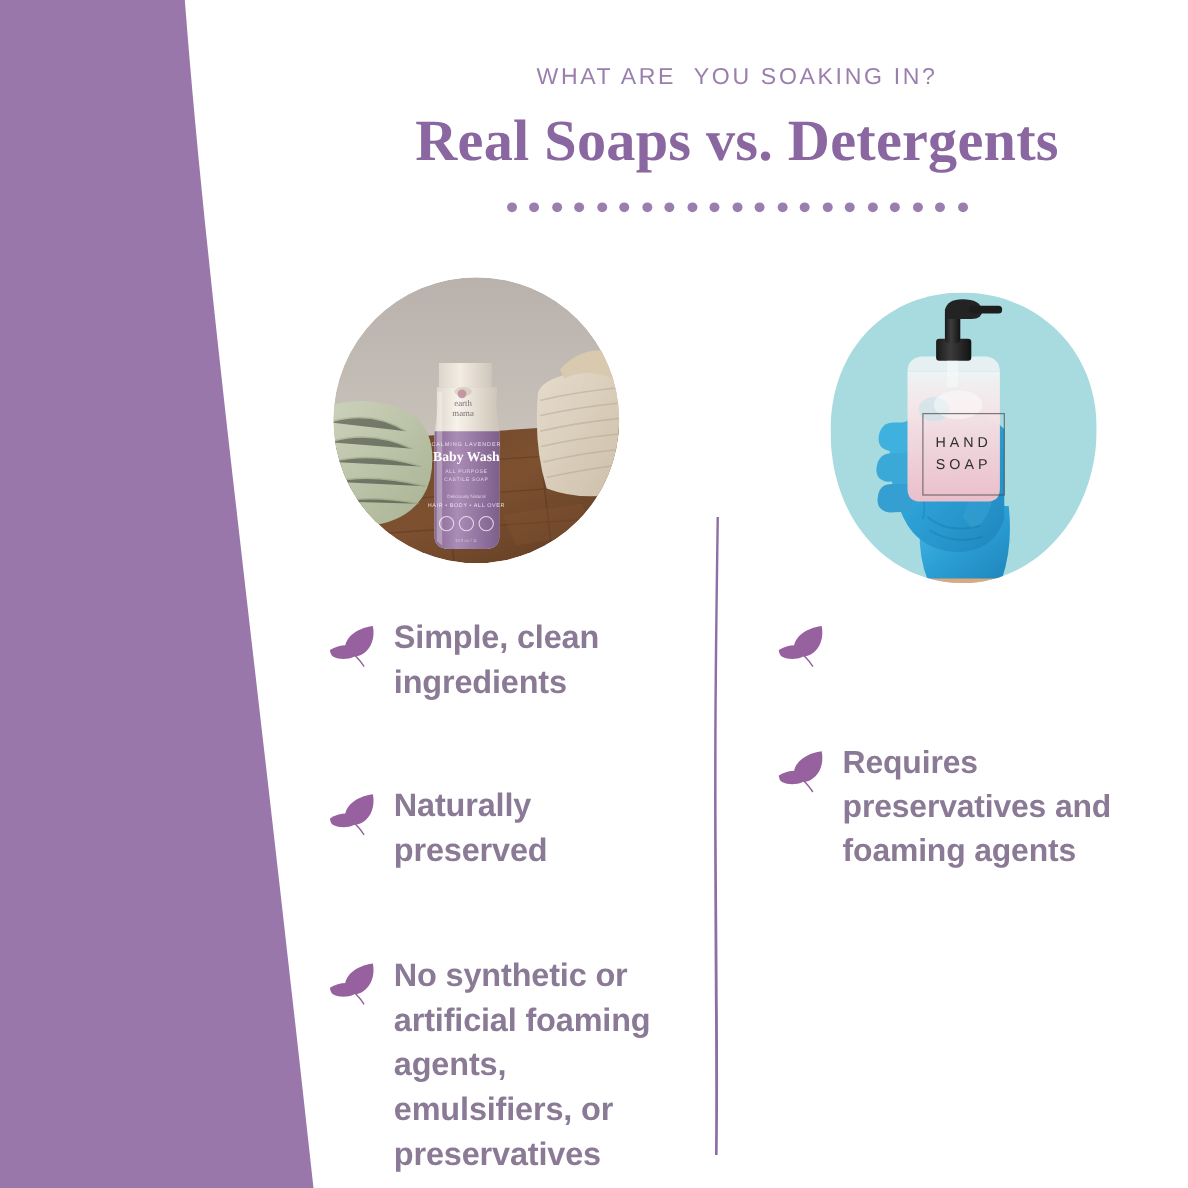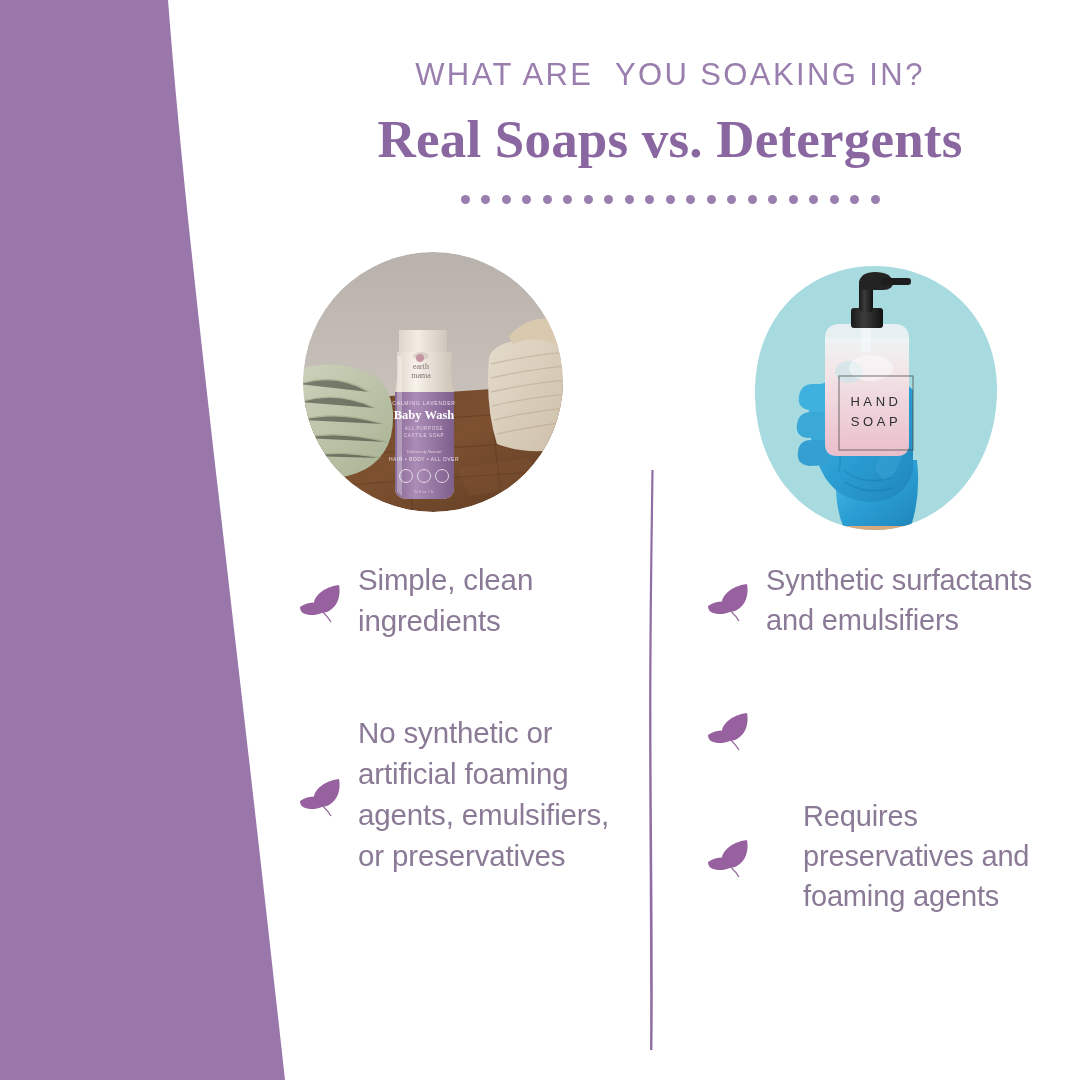--- a/index.html
+++ b/index.html
@@ -33,21 +33,21 @@
   
   .header {
     position: absolute;
     left: 300px;
     top: 58px;
     width: 740px;
     text-align: center;
   }
   .kicker {
     font-family: "Liberation Sans", sans-serif;
-    font-size: 31px;
+    font-size: 21px;
     font-weight: 500;
     letter-spacing: 2.4px;
     color: #9a7fae;
     white-space: pre;
     line-height: 1.1;
   }
   .headline {
     font-family: "Liberation Serif", serif;
     font-size: 53px;
     font-weight: 700;
@@ -103,22 +103,23 @@
   
   .column {
     position: absolute;
     top: 560px;
   }
   .column-left  { left: 298px; width: 330px; }
   .column-right { left: 706px; width: 356px; }
 
   .bullet {
     display: flex;
-    align-items: center;
+    align-items: flex-start;
     margin-bottom: 38px;
+    font-weight: bold;
   }
   .bullet-icon {
     flex: 0 0 auto;
     width: 46px;
     height: 44px;
     margin-top: 6px;
   }
   .bullet-text {
     font-family: "Liberation Sans", sans-serif;
     font-size: 29.5px;
@@ -339,41 +340,41 @@
 
     <div class="bullet">
       <svg class="bullet-icon" viewBox="0 0 46 44">
         <path d="M41,3 C43,13 40,24 31,29 C24,33 17,29 16,23 C15,15 25,5 41,3 Z" fill="#96619e"></path>
         <path d="M2,25 C11,19 24,19 30,26 C25,33 13,35 5,31 C3,30 2,27 2,25 Z" fill="#96619e"></path>
         <path d="M16,23 C22,27 28,32 33,40" stroke="#96619e" stroke-width="1.3" fill="none"></path>
       </svg>
       <div class="bullet-text">Simple, clean ingredients</div>
     </div>
 
+    <div class="bullet">
+      <svg class="bullet-icon" viewBox="0 0 46 44">
+        <path d="M41,3 C43,13 40,24 31,29 C24,33 17,29 16,23 C15,15 25,5 41,3 Z" fill="#96619e"></path>
+        <path d="M2,25 C11,19 24,19 30,26 C25,33 13,35 5,31 C3,30 2,27 2,25 Z" fill="#96619e"></path>
+        <path d="M16,23 C22,27 28,32 33,40" stroke="#96619e" stroke-width="1.3" fill="none"></path>
+      </svg>
+      <div class="bullet-text">Naturally preserved</div>
+    </div>
 
     <div class="bullet">
       <svg class="bullet-icon" viewBox="0 0 46 44">
         <path d="M41,3 C43,13 40,24 31,29 C24,33 17,29 16,23 C15,15 25,5 41,3 Z" fill="#96619e"></path>
         <path d="M2,25 C11,19 24,19 30,26 C25,33 13,35 5,31 C3,30 2,27 2,25 Z" fill="#96619e"></path>
         <path d="M16,23 C22,27 28,32 33,40" stroke="#96619e" stroke-width="1.3" fill="none"></path>
       </svg>
       <div class="bullet-text">No synthetic or artificial foaming agents, emulsifiers, or preservatives</div>
     </div>
   </div>
 
   <div class="column column-right">
 
-    <div class="bullet">
-      <svg class="bullet-icon" viewBox="0 0 46 44">
-        <path d="M41,3 C43,13 40,24 31,29 C24,33 17,29 16,23 C15,15 25,5 41,3 Z" fill="#96619e"></path>
-        <path d="M2,25 C11,19 24,19 30,26 C25,33 13,35 5,31 C3,30 2,27 2,25 Z" fill="#96619e"></path>
-        <path d="M16,23 C22,27 28,32 33,40" stroke="#96619e" stroke-width="1.3" fill="none"></path>
-      </svg>
-      <div class="bullet-text">Synthetic surfactants and emulsifiers</div>
-    </div>
 
     <div class="bullet">
       <svg class="bullet-icon" viewBox="0 0 46 44">
         <path d="M41,3 C43,13 40,24 31,29 C24,33 17,29 16,23 C15,15 25,5 41,3 Z" fill="#96619e"></path>
         <path d="M2,25 C11,19 24,19 30,26 C25,33 13,35 5,31 C3,30 2,27 2,25 Z" fill="#96619e"></path>
         <path d="M16,23 C22,27 28,32 33,40" stroke="#96619e" stroke-width="1.3" fill="none"></path>
       </svg>
     </div>
 
     <div class="bullet">

